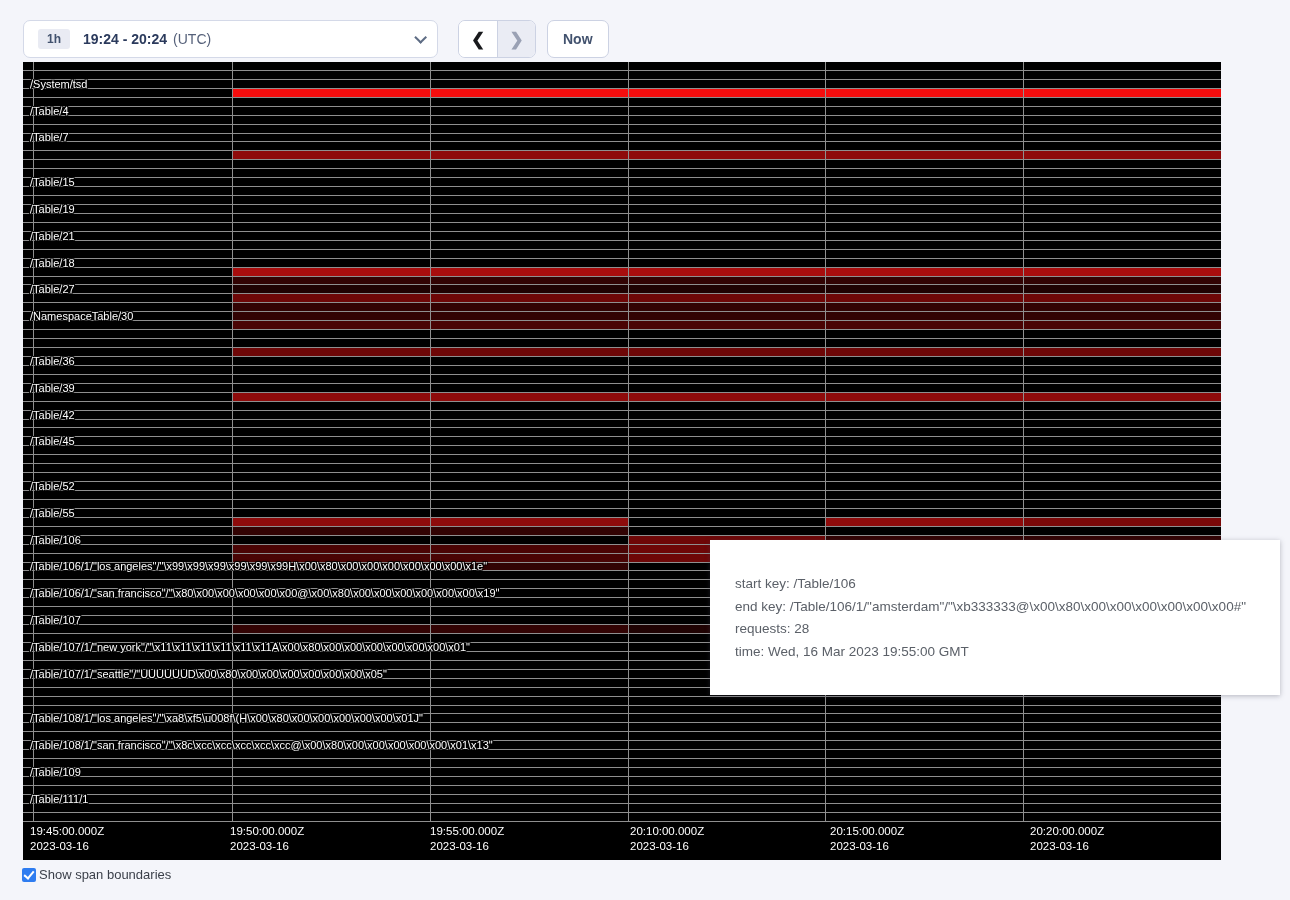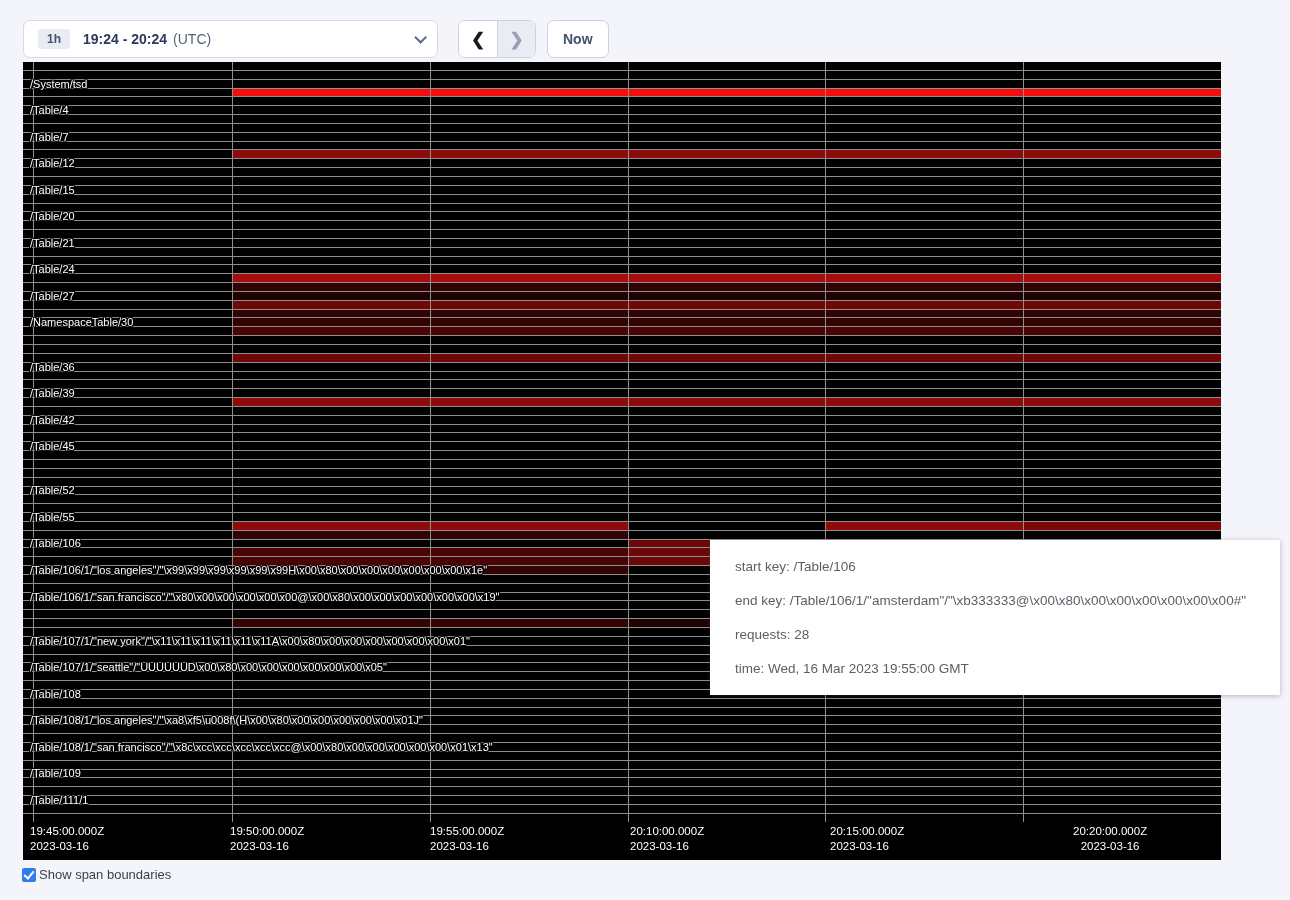--- a/index.html
+++ b/index.html
@@ -53,21 +53,21 @@
     position:absolute; left:7px; top:50%; transform:translateY(-50%);
     color:#fff; font-size:11px; white-space:nowrap; z-index:3; letter-spacing:0;
     text-shadow:1px 1px 0 #000, -1px -1px 0 #000, 1px -1px 0 #000, -1px 1px 0 #000, 0 0 3px #000;
   }
   .time-axis { position:relative; height:38px; background:#000; }
   .axis-tick { position:absolute; top:2px; color:#fff; font-size:11.5px; line-height:15px; }
 
   
   .kv-tooltip {
     position:absolute; left:710px; top:540px; width:570px; height:155px; background:#fff;
-    box-shadow:0 1px 5px rgba(60,64,80,0.35); padding:19px 25px; z-index:10;
+    box-shadow:0 1px 5px rgba(60,64,80,0.35); padding:36px 25px; z-index:10;
     display:flex; flex-direction:column; justify-content:space-between;
     font-size:13.5px; color:#5b6068;
   }
   .kv-tooltip div { white-space:nowrap; overflow:hidden; }
 
   
   .footer-check { position:absolute; left:22px; top:867px; display:flex; align-items:center; gap:3px; }
   .checkbox {
     width:14px; height:14px; background:#2e7cf0; border-radius:2px; position:relative; cursor:pointer; flex:none;
   }
@@ -196,29 +196,20 @@
           <div class="hm-cell" style="background: rgb(142, 11, 11);"></div>
           <div class="hm-cell" style="background: rgb(142, 11, 11);"></div>
         </div>
         <div class="hm-row">
           <div class="hm-labelzone"></div>
           <div class="hm-cell" style="background: rgb(0, 0, 0);"></div>
           <div class="hm-cell" style="background: rgb(0, 0, 0);"></div>
           <div class="hm-cell" style="background: rgb(0, 0, 0);"></div>
           <div class="hm-cell" style="background: rgb(0, 0, 0);"></div>
           <div class="hm-cell" style="background: rgb(0, 0, 0);"></div>
-          <span class="hm-label">/Table/12</span>
-        </div>
-        <div class="hm-row">
-          <div class="hm-labelzone"></div>
-          <div class="hm-cell" style="background: rgb(0, 0, 0);"></div>
-          <div class="hm-cell" style="background: rgb(0, 0, 0);"></div>
-          <div class="hm-cell" style="background: rgb(0, 0, 0);"></div>
-          <div class="hm-cell" style="background: rgb(0, 0, 0);"></div>
-          <div class="hm-cell" style="background: rgb(0, 0, 0);"></div>
         </div>
         <div class="hm-row">
           <div class="hm-labelzone"></div>
           <div class="hm-cell" style="background: rgb(0, 0, 0);"></div>
           <div class="hm-cell" style="background: rgb(0, 0, 0);"></div>
           <div class="hm-cell" style="background: rgb(0, 0, 0);"></div>
           <div class="hm-cell" style="background: rgb(0, 0, 0);"></div>
           <div class="hm-cell" style="background: rgb(0, 0, 0);"></div>
         </div>
         <div class="hm-row">
@@ -246,21 +237,21 @@
           <div class="hm-cell" style="background: rgb(0, 0, 0);"></div>
           <div class="hm-cell" style="background: rgb(0, 0, 0);"></div>
         </div>
         <div class="hm-row">
           <div class="hm-labelzone"></div>
           <div class="hm-cell" style="background: rgb(0, 0, 0);"></div>
           <div class="hm-cell" style="background: rgb(0, 0, 0);"></div>
           <div class="hm-cell" style="background: rgb(0, 0, 0);"></div>
           <div class="hm-cell" style="background: rgb(0, 0, 0);"></div>
           <div class="hm-cell" style="background: rgb(0, 0, 0);"></div>
-          <span class="hm-label">/Table/20</span>
+          <span class="hm-label">/Table/19</span>
         </div>
         <div class="hm-row">
           <div class="hm-labelzone"></div>
           <div class="hm-cell" style="background: rgb(0, 0, 0);"></div>
           <div class="hm-cell" style="background: rgb(0, 0, 0);"></div>
           <div class="hm-cell" style="background: rgb(0, 0, 0);"></div>
           <div class="hm-cell" style="background: rgb(0, 0, 0);"></div>
           <div class="hm-cell" style="background: rgb(0, 0, 0);"></div>
         </div>
         <div class="hm-row">
@@ -296,21 +287,21 @@
           <div class="hm-cell" style="background: rgb(0, 0, 0);"></div>
           <div class="hm-cell" style="background: rgb(0, 0, 0);"></div>
         </div>
         <div class="hm-row">
           <div class="hm-labelzone"></div>
           <div class="hm-cell" style="background: rgb(0, 0, 0);"></div>
           <div class="hm-cell" style="background: rgb(0, 0, 0);"></div>
           <div class="hm-cell" style="background: rgb(0, 0, 0);"></div>
           <div class="hm-cell" style="background: rgb(0, 0, 0);"></div>
           <div class="hm-cell" style="background: rgb(0, 0, 0);"></div>
-          <span class="hm-label">/Table/24</span>
+          <span class="hm-label">/Table/18</span>
         </div>
         <div class="hm-row">
           <div class="hm-labelzone"></div>
           <div class="hm-cell" style="background: rgb(168, 13, 13);"></div>
           <div class="hm-cell" style="background: rgb(168, 13, 13);"></div>
           <div class="hm-cell" style="background: rgb(168, 13, 13);"></div>
           <div class="hm-cell" style="background: rgb(168, 13, 13);"></div>
           <div class="hm-cell" style="background: rgb(168, 13, 13);"></div>
         </div>
         <div class="hm-row">
@@ -623,20 +614,29 @@
         <div class="hm-row">
           <div class="hm-labelzone"></div>
           <div class="hm-cell" style="background: rgb(0, 0, 0);"></div>
           <div class="hm-cell" style="background: rgb(0, 0, 0);"></div>
           <div class="hm-cell" style="background: rgb(0, 0, 0);"></div>
           <div class="hm-cell" style="background: rgb(0, 0, 0);"></div>
           <div class="hm-cell" style="background: rgb(0, 0, 0);"></div>
         </div>
         <div class="hm-row">
           <div class="hm-labelzone"></div>
+          <div class="hm-cell" style="background: rgb(0, 0, 0);"></div>
+          <div class="hm-cell" style="background: rgb(0, 0, 0);"></div>
+          <div class="hm-cell" style="background: rgb(0, 0, 0);"></div>
+          <div class="hm-cell" style="background: rgb(0, 0, 0);"></div>
+          <div class="hm-cell" style="background: rgb(0, 0, 0);"></div>
+          <span class="hm-label">/Table/107</span>
+        </div>
+        <div class="hm-row">
+          <div class="hm-labelzone"></div>
           <div class="hm-cell" style="background: rgb(50, 3, 3);"></div>
           <div class="hm-cell" style="background: rgb(50, 3, 3);"></div>
           <div class="hm-cell" style="background: rgb(31, 2, 2);"></div>
           <div class="hm-cell" style="background: rgb(0, 0, 0);"></div>
           <div class="hm-cell" style="background: rgb(0, 0, 0);"></div>
         </div>
         <div class="hm-row">
           <div class="hm-labelzone"></div>
           <div class="hm-cell" style="background: rgb(0, 0, 0);"></div>
           <div class="hm-cell" style="background: rgb(0, 0, 0);"></div>
@@ -686,29 +686,20 @@
           <div class="hm-cell" style="background: rgb(0, 0, 0);"></div>
           <div class="hm-cell" style="background: rgb(0, 0, 0);"></div>
         </div>
         <div class="hm-row">
           <div class="hm-labelzone"></div>
           <div class="hm-cell" style="background: rgb(0, 0, 0);"></div>
           <div class="hm-cell" style="background: rgb(0, 0, 0);"></div>
           <div class="hm-cell" style="background: rgb(0, 0, 0);"></div>
           <div class="hm-cell" style="background: rgb(0, 0, 0);"></div>
           <div class="hm-cell" style="background: rgb(0, 0, 0);"></div>
-        </div>
-        <div class="hm-row">
-          <div class="hm-labelzone"></div>
-          <div class="hm-cell" style="background: rgb(0, 0, 0);"></div>
-          <div class="hm-cell" style="background: rgb(0, 0, 0);"></div>
-          <div class="hm-cell" style="background: rgb(0, 0, 0);"></div>
-          <div class="hm-cell" style="background: rgb(0, 0, 0);"></div>
-          <div class="hm-cell" style="background: rgb(0, 0, 0);"></div>
-          <span class="hm-label">/Table/108</span>
         </div>
         <div class="hm-row">
           <div class="hm-labelzone"></div>
           <div class="hm-cell" style="background: rgb(0, 0, 0);"></div>
           <div class="hm-cell" style="background: rgb(0, 0, 0);"></div>
           <div class="hm-cell" style="background: rgb(0, 0, 0);"></div>
           <div class="hm-cell" style="background: rgb(0, 0, 0);"></div>
           <div class="hm-cell" style="background: rgb(0, 0, 0);"></div>
         </div>
         <div class="hm-row">
@@ -834,21 +825,21 @@
           <div>2023-03-16</div>
         </div>
         <div class="axis-tick" style="left: 607px;">
           <div>20:10:00.000Z</div>
           <div>2023-03-16</div>
         </div>
         <div class="axis-tick" style="left: 807px;">
           <div>20:15:00.000Z</div>
           <div>2023-03-16</div>
         </div>
-        <div class="axis-tick" style="left: 1050px; text-align: center;">
+        <div class="axis-tick" style="left: 1007px;">
           <div>20:20:00.000Z</div>
           <div>2023-03-16</div>
         </div>
       </div>
   </div>
 
   <div class="kv-tooltip">
     <div>start key: /Table/106</div>
     <div>end key: /Table/106/1/"amsterdam"/"\xb333333@\x00\x80\x00\x00\x00\x00\x00\x00#"</div>
     <div>requests: 28</div>

